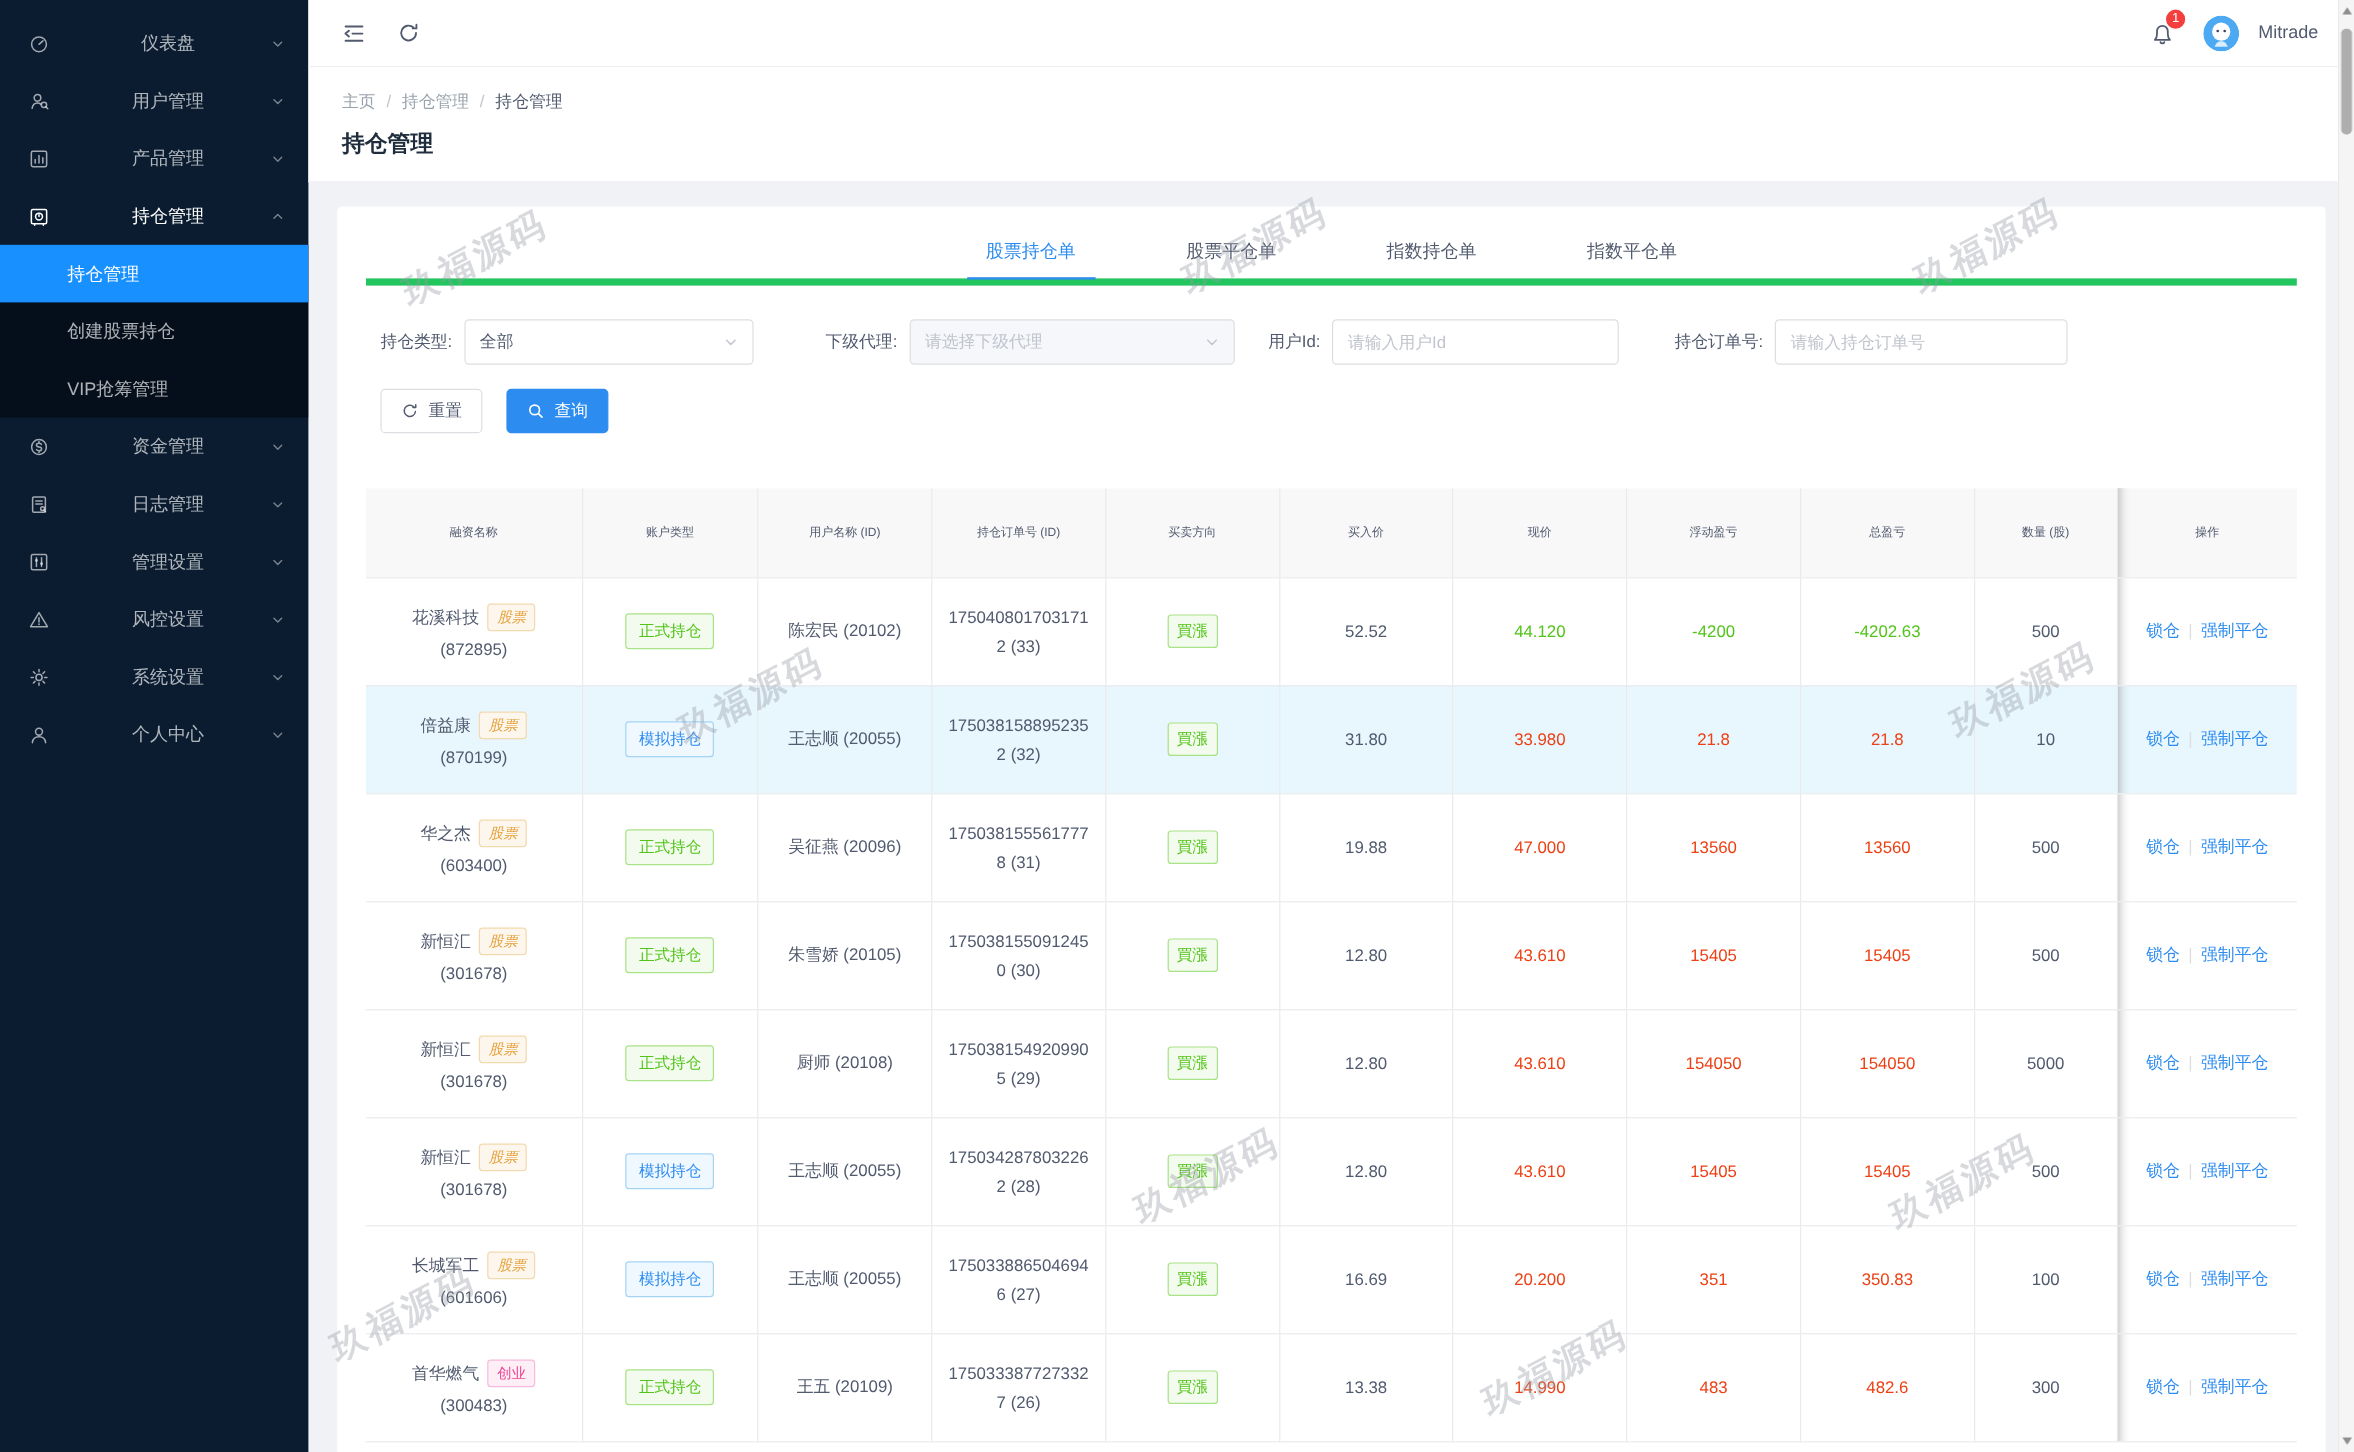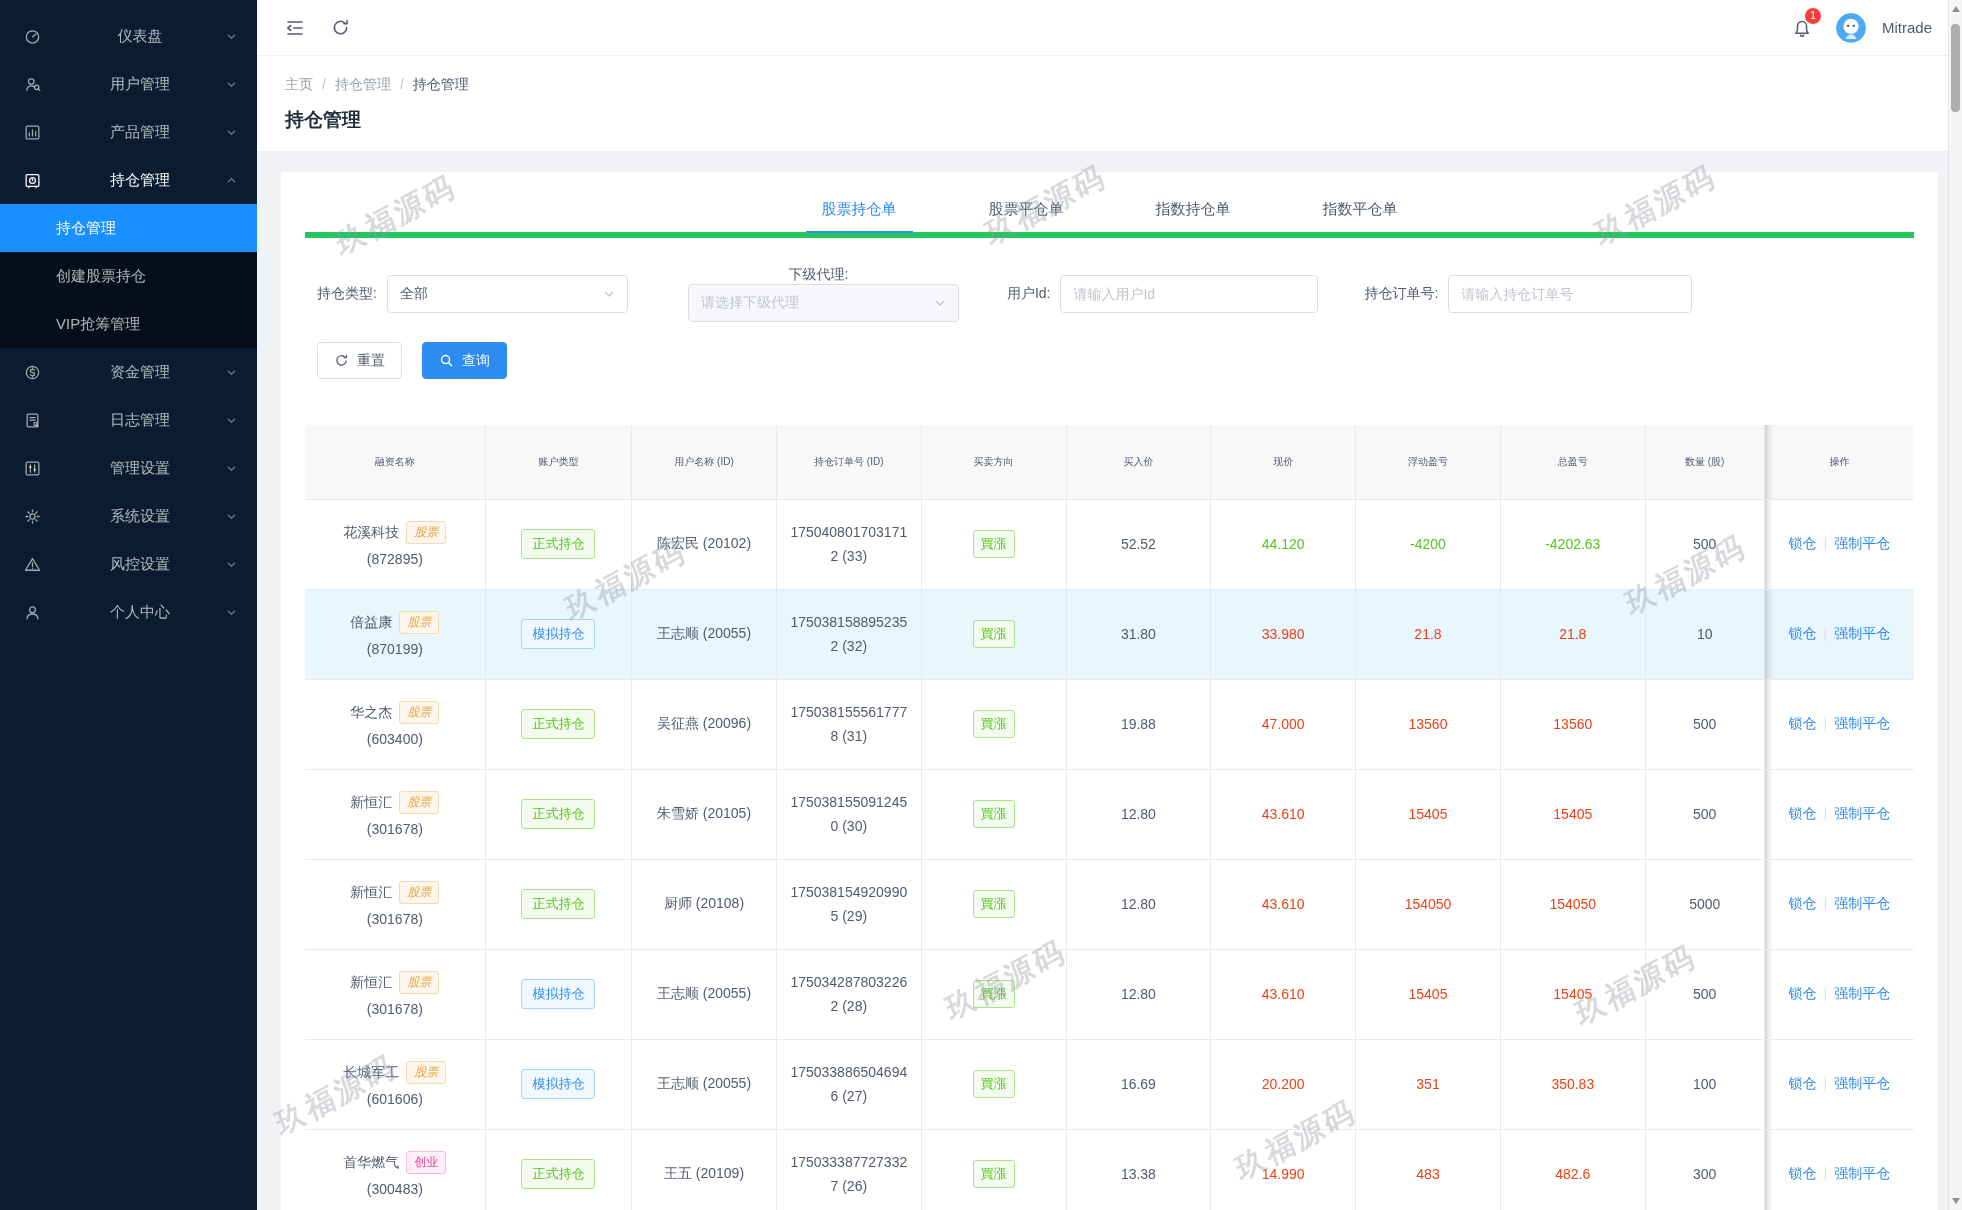--- a/index.html
+++ b/index.html
@@ -219,40 +219,40 @@
           <span class="lbl">管理设置</span>
           <span class="chev">
             <svg viewBox="0 0 12 12" width="11" height="11" fill="none" stroke="currentColor" stroke-width="1.3" stroke-linecap="round" stroke-linejoin="round">
               <path d="M2.5 4.5L6 8l3.5-3.5"></path>
             </svg>
           </span>
         </div>
         <div class="side-item">
           <span class="ic">
             <svg viewBox="0 0 16 16" width="17" height="17" fill="none" stroke="currentColor" stroke-width="1.2" stroke-linecap="round" stroke-linejoin="round">
-              <circle cx="8" cy="8" r="2.4"></circle>
-              <path d="M8 1.8v1.8M8 12.4v1.8M1.8 8h1.8M12.4 8h1.8M3.6 3.6l1.3 1.3M11.1 11.1l1.3 1.3M12.4 3.6l-1.3 1.3M4.9 11.1l-1.3 1.3"></path>
-            </svg>
-          </span>
-          <span class="lbl">系统设置</span>
-          <span class="chev">
-            <svg viewBox="0 0 12 12" width="11" height="11" fill="none" stroke="currentColor" stroke-width="1.3" stroke-linecap="round" stroke-linejoin="round">
-              <path d="M2.5 4.5L6 8l3.5-3.5"></path>
-            </svg>
-          </span>
-        </div>
-        <div class="side-item">
-          <span class="ic">
-            <svg viewBox="0 0 16 16" width="17" height="17" fill="none" stroke="currentColor" stroke-width="1.2" stroke-linecap="round" stroke-linejoin="round">
               <path d="M8 2.4L14.6 13.4H1.4z"></path>
               <path d="M8 6.4v3.3"></path>
               <circle cx="8" cy="11.5" r=".7" fill="currentColor" stroke="none"></circle>
             </svg>
           </span>
           <span class="lbl">风控设置</span>
+          <span class="chev">
+            <svg viewBox="0 0 12 12" width="11" height="11" fill="none" stroke="currentColor" stroke-width="1.3" stroke-linecap="round" stroke-linejoin="round">
+              <path d="M2.5 4.5L6 8l3.5-3.5"></path>
+            </svg>
+          </span>
+        </div>
+        <div class="side-item">
+          <span class="ic">
+            <svg viewBox="0 0 16 16" width="17" height="17" fill="none" stroke="currentColor" stroke-width="1.2" stroke-linecap="round" stroke-linejoin="round">
+              <circle cx="8" cy="8" r="2.4"></circle>
+              <path d="M8 1.8v1.8M8 12.4v1.8M1.8 8h1.8M12.4 8h1.8M3.6 3.6l1.3 1.3M11.1 11.1l1.3 1.3M12.4 3.6l-1.3 1.3M4.9 11.1l-1.3 1.3"></path>
+            </svg>
+          </span>
+          <span class="lbl">系统设置</span>
           <span class="chev">
             <svg viewBox="0 0 12 12" width="11" height="11" fill="none" stroke="currentColor" stroke-width="1.3" stroke-linecap="round" stroke-linejoin="round">
               <path d="M2.5 4.5L6 8l3.5-3.5"></path>
             </svg>
           </span>
         </div>
         <div class="side-item">
           <span class="ic">
             <svg viewBox="0 0 16 16" width="17" height="17" fill="none" stroke="currentColor" stroke-width="1.2" stroke-linecap="round" stroke-linejoin="round">
               <circle cx="8" cy="5.4" r="2.7"></circle>
@@ -331,34 +331,34 @@
             <span class="flabel">持仓类型:</span>
             <div class="selectbox" style="width:241px;">
               <span>全部</span>
               <span class="sel-arrow">
                   <svg viewBox="0 0 12 12" width="12" height="12" fill="none" stroke="currentColor" stroke-width="1.2" stroke-linecap="round" stroke-linejoin="round">
                     <path d="M2.5 4.5L6 8l3.5-3.5"></path>
                   </svg>
                 </span>
             </div>
           </div>
-          <div class="fgroup" style="margin-right:48px;flex-direction:column;">
+          <div class="fgroup" style="margin-right:28px;">
             <span class="flabel">下级代理:</span>
             <div class="selectbox dim" style="width:271px;">
               <span class="placeholder">请选择下级代理</span>
               <span class="sel-arrow">
                   <svg viewBox="0 0 12 12" width="12" height="12" fill="none" stroke="currentColor" stroke-width="1.2" stroke-linecap="round" stroke-linejoin="round">
                     <path d="M2.5 4.5L6 8l3.5-3.5"></path>
                   </svg>
                 </span>
             </div>
           </div>
           <div class="fgroup" style="margin-right:46px;">
             <span class="flabel">用户Id:</span>
-            <div class="finput" style="width:258px;">
+            <div class="finput" style="width:239px;">
               <input type="text" placeholder="请输入用户Id" style="">
             </div>
           </div>
           <div class="fgroup">
             <span class="flabel">持仓订单号:</span>
             <div class="finput" style="width:244px;">
               <input type="text" placeholder="请输入持仓订单号" style="">
             </div>
           </div>
         </div>

